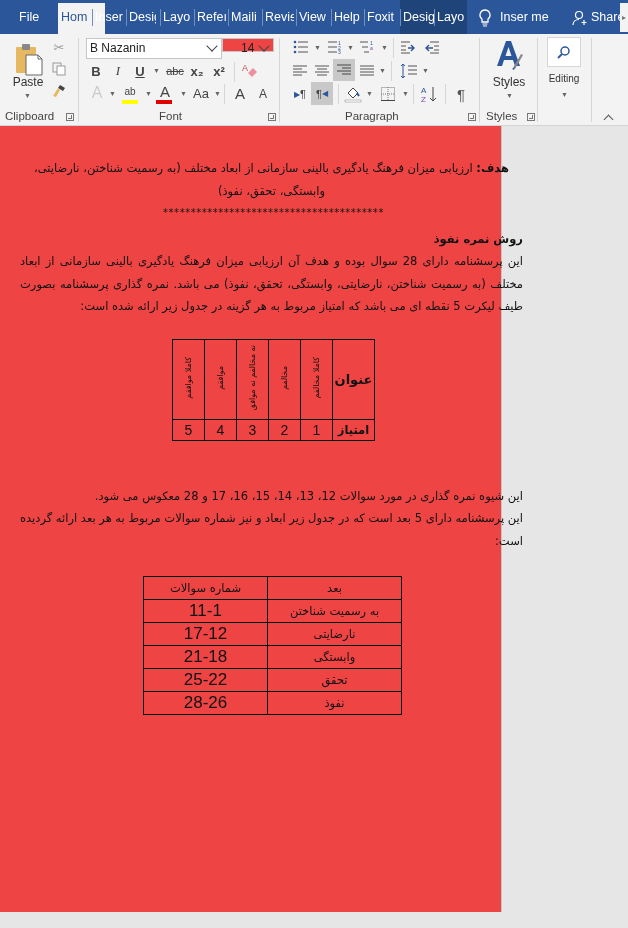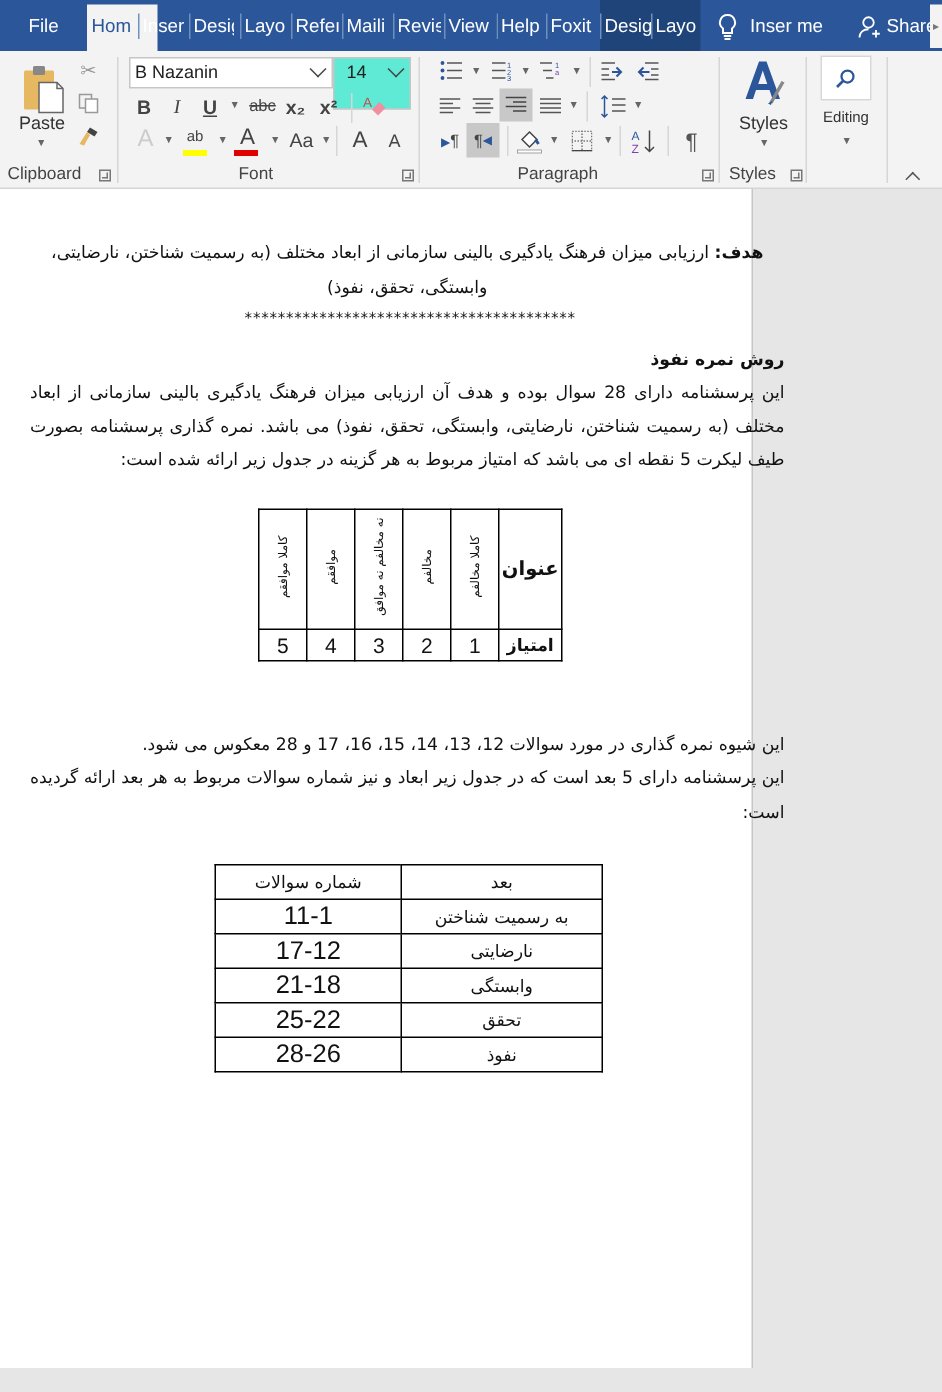--- a/index.html
+++ b/index.html
@@ -18,28 +18,28 @@
   
   .ribbon { position: absolute; left: 0; top: 34px; width: 628px; height: 92px; background: #f3f3f3; border-bottom: 1px solid #d5d5d5; }
   .grp-label { position: absolute; top: 76px; font-size: 11.5px; color: #444; }
   .vsep { position: absolute; top: 4px; height: 84px; border-left: 1px solid #d6d6d6; }
   .launcher { position: absolute; top: 79px; width: 8px; height: 8px; border: 1px solid #777; font-size: 0; }
   .launcher::after { content: ""; position: absolute; right: 1px; bottom: 1px; width: 3px; height: 3px; border-right: 1px solid #777; border-bottom: 1px solid #777; }
   .ico { position: absolute; display: flex; align-items: center; justify-content: center; color: #444; font-size: 13px; }
   .dd { position: absolute; font-size: 7px; color: #666; }
 
   .fontbox { position: absolute; left: 86px; top: 4px; width: 136px; height: 21px; background: #fff; border: 1px solid #c6c6c6; font-size: 12px; line-height: 19px; padding-left: 3px; color: #222; }
-  .sizebox { position: absolute; left: 222px; top: 4px; width: 52px; height: 35px; background: #5eead4; border: 1px solid #c6c6c6; font-size: 12px; line-height: 19px; padding-left: 8px; color: #222; }
+  .sizebox { position: absolute; left: 222px; top: 4px; width: 52px; height: 14px; background: #ef4444; border: 1px solid #c6c6c6; font-size: 12px; line-height: 19px; padding-left: 18px; color: #222; }
   .chev { position: absolute; right: 5px; top: 3px; width: 8px; height: 8px; border-right: 1px solid #444; border-bottom: 1px solid #444; transform: rotate(45deg); }
 
   .pressed { background: #c8c8c8; }
 
   
   .docarea { position: absolute; left: 0; top: 126px; width: 628px; height: 802px; background: #e6e6e6; }
-  .page { position: absolute; left: 0; top: 0; width: 502px; height: 786px; background: #ffffff; border-right: 1px solid #c6c6c6; }
+  .page { position: absolute; left: 0; top: 0; width: 502px; height: 786px; background: #ef4444; border-right: 1px solid #c6c6c6; }
   .scrollcol { position: absolute; left: 598px; top: 0; width: 30px; height: 786px; background: #e6e6e6; }
 
   .ptext { position: absolute; direction: rtl; text-align: justify; font-family: "DejaVu Sans", sans-serif; font-size: 11.5px; color: #111; line-height: 22.5px; }
   .ptext b { font-weight: bold; }
   .stars { position: absolute; left: 108px; top: 81px; width: 330px; text-align: center; font-family: "DejaVu Sans Mono", monospace; font-size: 10px; letter-spacing: -0.5px; color: #111; }
 
   table.t1 { position: absolute; left: 172px; top: 213px; border-collapse: collapse; direction: rtl; }
   table.t1 td { border: 1px solid #000; text-align: center; font-family: "DejaVu Sans", sans-serif; color: #111; padding: 0; }
   .vtext { display: inline-block; writing-mode: vertical-rl; transform: rotate(180deg); font-size: 8px; white-space: nowrap; }
 

